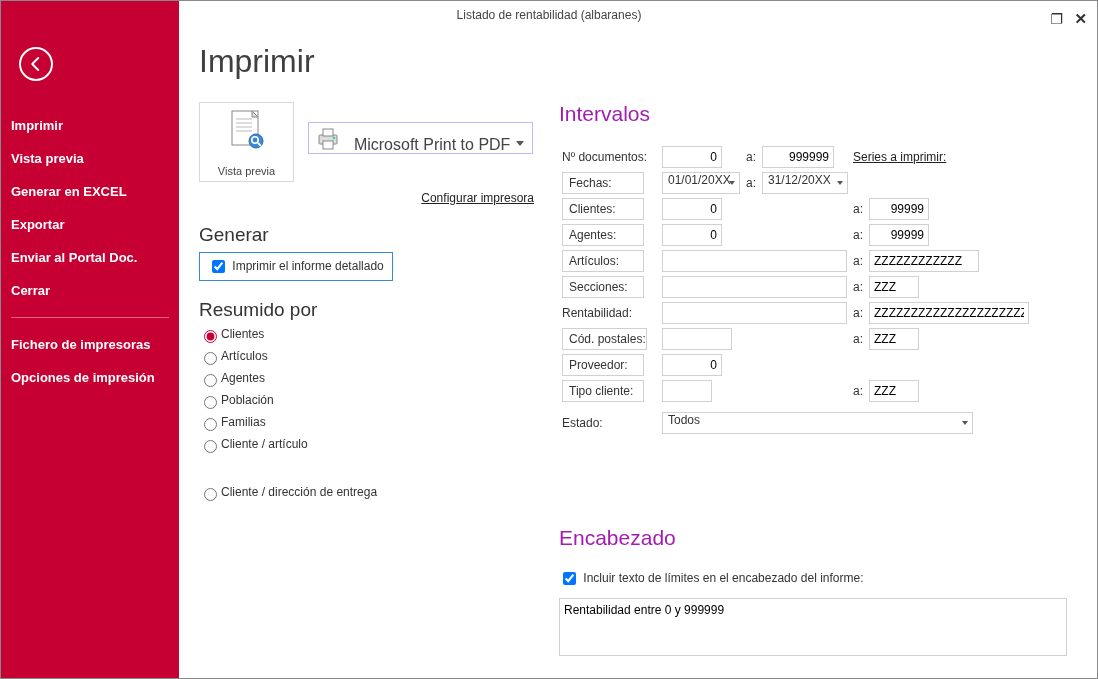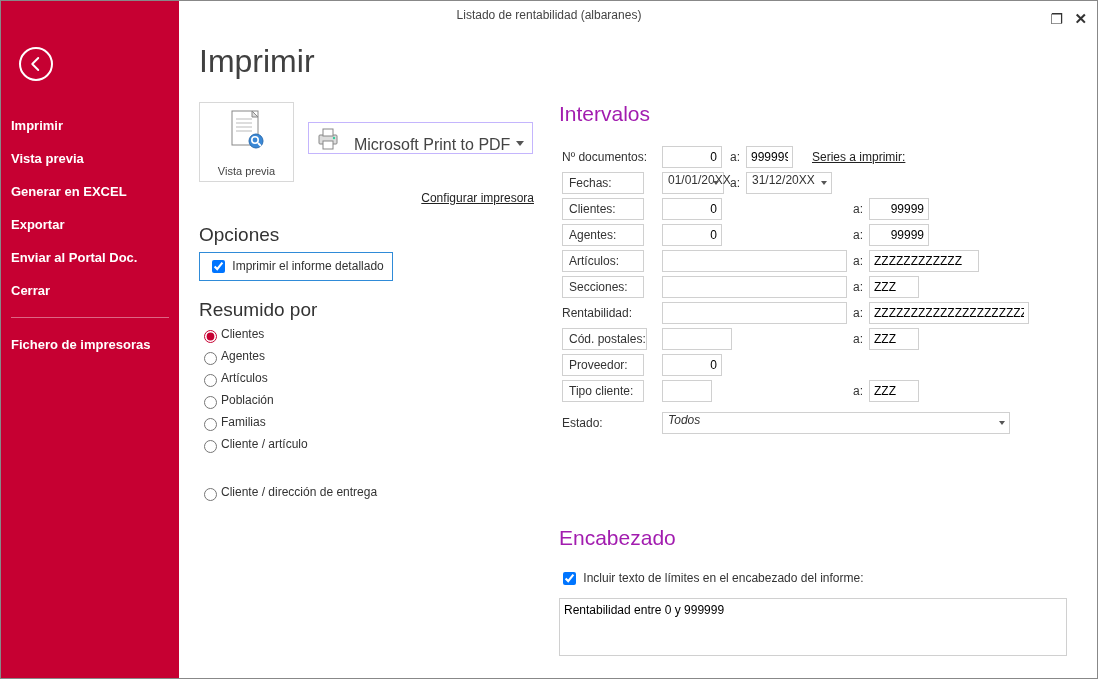--- a/index.html
+++ b/index.html
@@ -31,21 +31,21 @@
   .radio-row input { vertical-align:middle; margin-right:4px; accent-color:#c60032;}
   h2.intitle { font-weight:400; font-size:21px; color:#a21caf; margin:0 0 18px 0;}
   table.grid { border-collapse:collapse; font-size:12px; color:#333; }
   table.grid td { padding:2px 3px; vertical-align:middle; height:24px;}
   .labbtn { border:1px solid #d0d0d0; background:#fff; text-align:left; padding-left:6px; height:22px; min-width:82px; display:inline-block; line-height:20px; cursor:pointer;}
   .tbox { border:1px solid #d0d0d0; height:22px; padding:0 4px; font-size:12px; }
   .tbox.right { text-align:right; }
   .ddl { border:1px solid #d0d0d0; height:22px; padding:0 16px 0 5px; font-size:12px; position:relative; display:inline-block; cursor:pointer; background:#fff;}
   .ddl .caret { position:absolute; right:4px; top:8px; border-left:3px solid transparent; border-right:3px solid transparent; border-top:4px solid #555;}
   .alab { font-size:12px; padding:0 6px; }
-  .statesel { width:348px;font-style:italic; }
+  .statesel { width:311px; }
   .hdrtext { width:508px; height:58px; border:1px solid #d0d0d0; font-size:12px; padding:4px; resize:none; }
   .smlabel { font-size:12px; color:#333;}
   .checkbox-plain { font-size:12px; color:#333; }
   .checkbox-plain input { vertical-align:middle; margin-right:4px;}
 </style>
 </head>
 <body>
 
 <div class="titlebar">
   <span>Listado de rentabilidad (albaranes)</span>
@@ -60,20 +60,21 @@
       </svg>
   </div>
   <a class="item">Imprimir</a>
   <a class="item">Vista previa</a>
   <a class="item">Generar en EXCEL</a>
   <a class="item">Exportar</a>
   <a class="item">Enviar al Portal Doc.</a>
   <a class="item">Cerrar</a>
   <hr>
   <a class="item">Fichero de impresoras</a>
+  <a class="item">Opciones de impresión</a>
 </div>
 
 <div class="main">
   <h1 class="page">Imprimir</h1>
 
   <div class="leftcol">
     <div class="previewbtn">
       <svg width="42" height="46" viewBox="0 0 42 46" style="margin-top:6px">
         <rect x="6" y="2" width="26" height="34" fill="#fff" stroke="#888"></rect>
         <path d="M26 2 L32 8 L26 8 Z" fill="#ddd" stroke="#888"></path>
@@ -94,53 +95,53 @@
             <rect x="8" y="2" width="10" height="7" fill="#fff" stroke="#888"></rect>
             <rect x="8" y="14" width="10" height="8" fill="#fff" stroke="#888"></rect>
             <circle cx="19" cy="11" r="1.2" fill="#3c9"></circle>
           </svg>
       </span>
       <span>Microsoft Print to PDF</span>
       <span class="caret"></span>
     </div>
     <div class="cfgrow"><span class="linklike">Configurar impresora</span></div>
 
-    <h3 class="sec">Opciones</h3>
+    <h3 class="sec">Generar</h3>
     <label class="checkbox-row">
       <input type="checkbox" checked="" style="">
       <span>Imprimir el informe detallado</span>
     </label>
 
     <h3 class="sec">Resumido por</h3>
     <div id="radios">
         <label class="radio-row" style="display: block;"><input type="radio" name="res" checked="" style=""><span>Clientes</span></label>
+        <label class="radio-row" style="display: block;"><input type="radio" name="res" style=""><span>Artículos</span></label>
         <label class="radio-row" style="display: block;"><input type="radio" name="res" style=""><span>Agentes</span></label>
-        <label class="radio-row" style="display: block;"><input type="radio" name="res" style=""><span>Artículos</span></label>
         <label class="radio-row" style="display: block;"><input type="radio" name="res" style=""><span>Población</span></label>
         <label class="radio-row" style="display: block;"><input type="radio" name="res" style=""><span>Familias</span></label>
         <label class="radio-row" style="display: block;"><input type="radio" name="res" style=""><span>Cliente / artículo</span></label>
         <label class="radio-row" style="display: block; margin-top: 32px;"><input type="radio" name="res" style=""><span>Cliente / dirección de entrega</span></label>
       </div>
   </div>
 
   <div class="rightcol">
     <h2 class="intitle">Intervalos</h2>
 
     <table class="grid">
       <tbody>
           <tr>
         <td class="smlabel" style="width:100px">Nº documentos:</td>
         <td><input class="tbox right" style="width: 60px;" value="0"></td>
         <td class="alab">a:</td>
-        <td><input class="tbox right" style="width: 47px;" value="999999"></td>
+        <td><input class="tbox right" style="width: 72px;" value="999999"></td>
         <td style="padding-left:16px"><span class="linklike">Series a imprimir:</span></td>
       </tr>
       <tr>
         <td><span class="labbtn">Fechas:</span></td>
-        <td colspan="1"><span class="ddl" style="width:62px"><span>01/01/20XX</span><span class="caret"></span></span></td>
+        <td colspan="1"><span class="ddl" style="width:78px"><span>01/01/20XX</span><span class="caret"></span></span></td>
         <td class="alab">a:</td>
         <td colspan="2"><span class="ddl" style="width:86px"><span>31/12/20XX</span><span class="caret"></span></span></td>
       </tr>
     </tbody>
       </table>
 
     <table class="grid" style="margin-top:0">
       <tbody>
           <tr>
         <td style="width:100px"><span class="labbtn">Clientes:</span></td>

